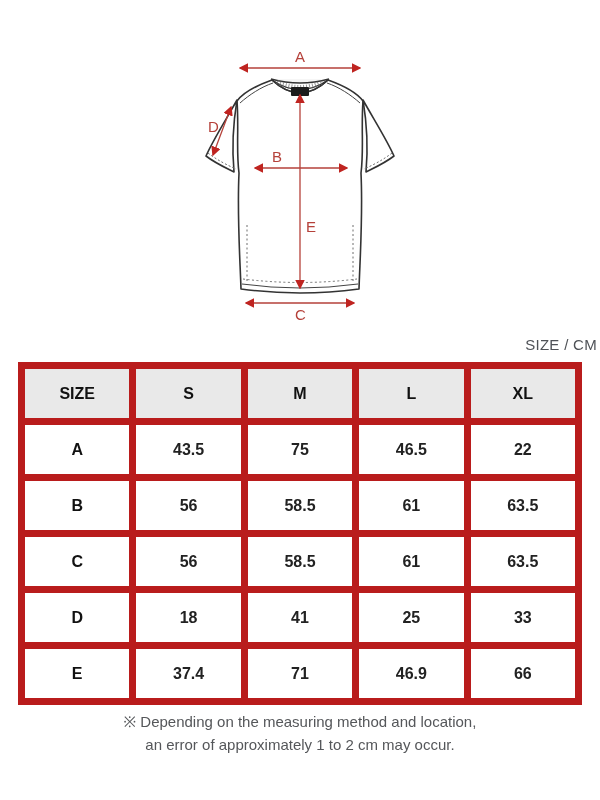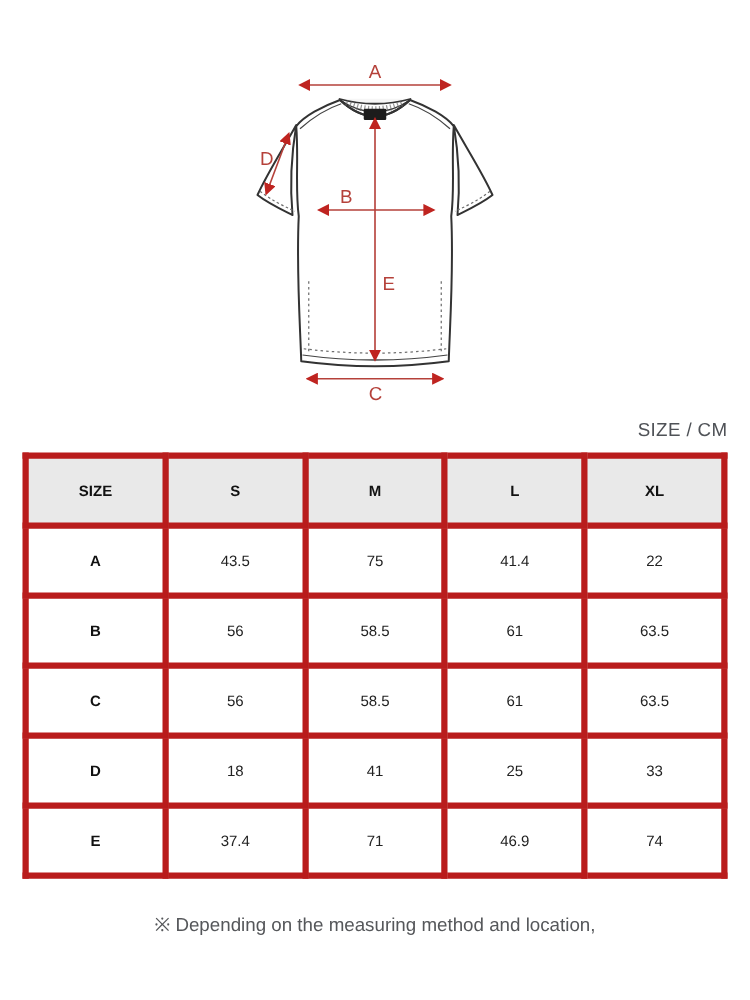--- a/index.html
+++ b/index.html
@@ -6,56 +6,56 @@
   html, body { width: 600px; height: 800px; background: #ffffff; overflow: hidden; }
   body { font-family: "Liberation Sans", sans-serif; color: #1a1a1a; }
 
   .page { width: 600px; height: 800px; background: #fff; }
 
   .diagram-wrap { width: 600px; height: 336px; }
   .diagram-wrap svg { display: block; }
 
   .unit-row {
     text-align: right;
-    padding: 0 18px 9px 0;
+    padding: 0 3px 9px 0;
     font-size: 15px;
     letter-spacing: 0.3px;
     color: #4f5257;
   }
 
   table.size-table {
     width: 564px;
     margin: 0 auto;
     border-collapse: collapse;
     table-layout: fixed;
   }
   table.size-table th, table.size-table td {
-    border: 5px solid #b91c1c;
+    border: 7px solid #b91c1c;
     height: 56px;
     text-align: center;
     vertical-align: middle;
-    font-size: 12px;
+    font-size: 16px;
   }
   table.size-table thead th {
     background: #e9e9e9;
     font-weight: 700;
     color: #111;
   }
   table.size-table tbody th {
     background: #ffffff;
     font-weight: 700;
     color: #111;
   }
   table.size-table tbody td {
-    font-weight: 400;
+    font-weight: 700;
     color: #222;
   }
 
   .footnote {
-    margin-top: 26px;
+    margin-top: 5px;
     text-align: center;
     font-size: 15px;
     line-height: 1.55;
     color: #55575a;
   }
 </style>
 </head>
 <body>
 
 <div class="page">
@@ -137,21 +137,21 @@
         <th>M</th>
         <th>L</th>
         <th>XL</th>
       </tr>
     </thead>
     <tbody>
       <tr>
         <th>A</th>
         <td>43.5</td>
         <td>75</td>
-        <td>41.4</td>
+        <td>46.5</td>
         <td>22</td>
       </tr>
       <tr>
         <th>B</th>
         <td>56</td>
         <td>58.5</td>
         <td>61</td>
         <td>63.5</td>
       </tr>
       <tr>
@@ -166,22 +166,23 @@
         <td>18</td>
         <td>41</td>
         <td>25</td>
         <td>33</td>
       </tr>
       <tr>
         <th>E</th>
         <td>37.4</td>
         <td>71</td>
         <td>46.9</td>
-        <td>74</td>
+        <td>66</td>
       </tr>
     </tbody>
   </table>
 
   <div class="footnote">
     <div>※ Depending on the measuring method and location,</div>
+    <div>an error of approximately 1 to 2 cm may occur.</div>
   </div>
 
 </div>
 
 </body></html>

